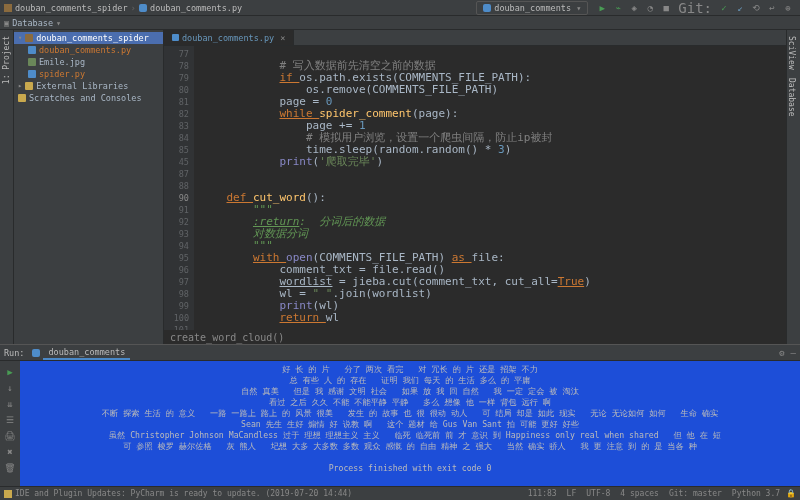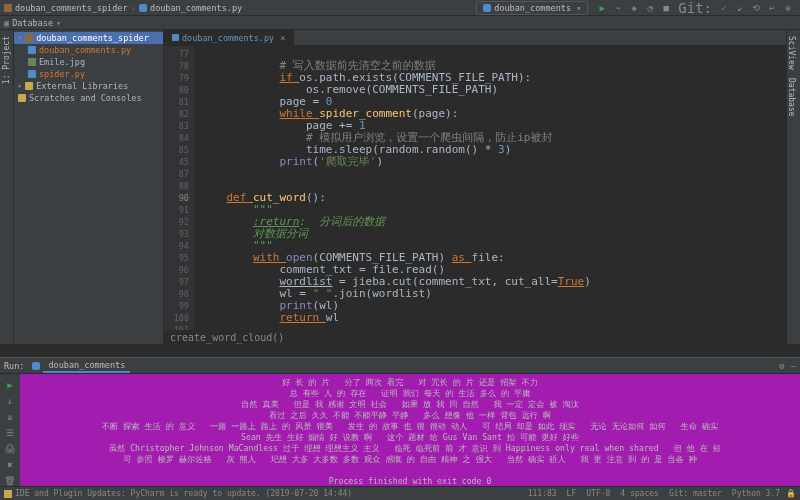--- a/index.html
+++ b/index.html
@@ -53,21 +53,21 @@
 .cmt { color:#808080; }
 .kw { color:#cc7832;text-decoration:underline; }
 .fn { color:#ffc66d; }
 .str { color:#6a8759; }
 .num { color:#6897bb; }
 .builtin { color:#8888c6; }
 .param { color:#a9b7c6; }
 .doc { color:#629755; font-style:italic; }
 .docul { text-decoration:underline; font-style:italic; color:#629755; }
 .crumb { height:14px; background:#2b2b2b; padding:0 6px; font-size:10px; color:#888; display:flex; align-items:center; }
-.run-panel { height:144px; background:#a21caf; border-top:1px solid #555; display:flex; flex-direction:column;margin-top:13px; }
+.run-panel { height:144px; background:#1d4ed8; border-top:1px solid #555; display:flex; flex-direction:column; }
 .run-tabs { height:16px; background:#3c3f41; border-bottom:1px solid #292b2c; display:flex; align-items:center; padding:0 4px; }
 .run-lbl { font-size:8.5px; color:#bbb; margin-right:8px; }
 .run-tab { font-size:8.5px; color:#bbb; padding:1px 5px; }
 .run-tab.active { border-bottom:2px solid #4a88c7; }
 .run-ctrl { width:20px; display:flex; flex-direction:column; align-items:center; padding-top:3px; background:#3c3f41; }
 .run-ctrl div { width:12px; height:12px; margin:2px 0; font-size:9px; display:flex; align-items:center; justify-content:center; }
 .run-body { flex:1; display:flex; overflow:hidden; }
 .console { flex:1; padding:3px 6px; font-size:8.2px; line-height:11px; color:#bbb; overflow:hidden; white-space:pre; }
 .console div { height:11px; overflow:hidden; text-overflow:clip;text-align:center; }
 .bot-tools { height:14px; background:#3c3f41; border-top:1px solid #292b2c; display:flex; align-items:center; font-size:8px; color:#bbb; padding:0 4px; }

